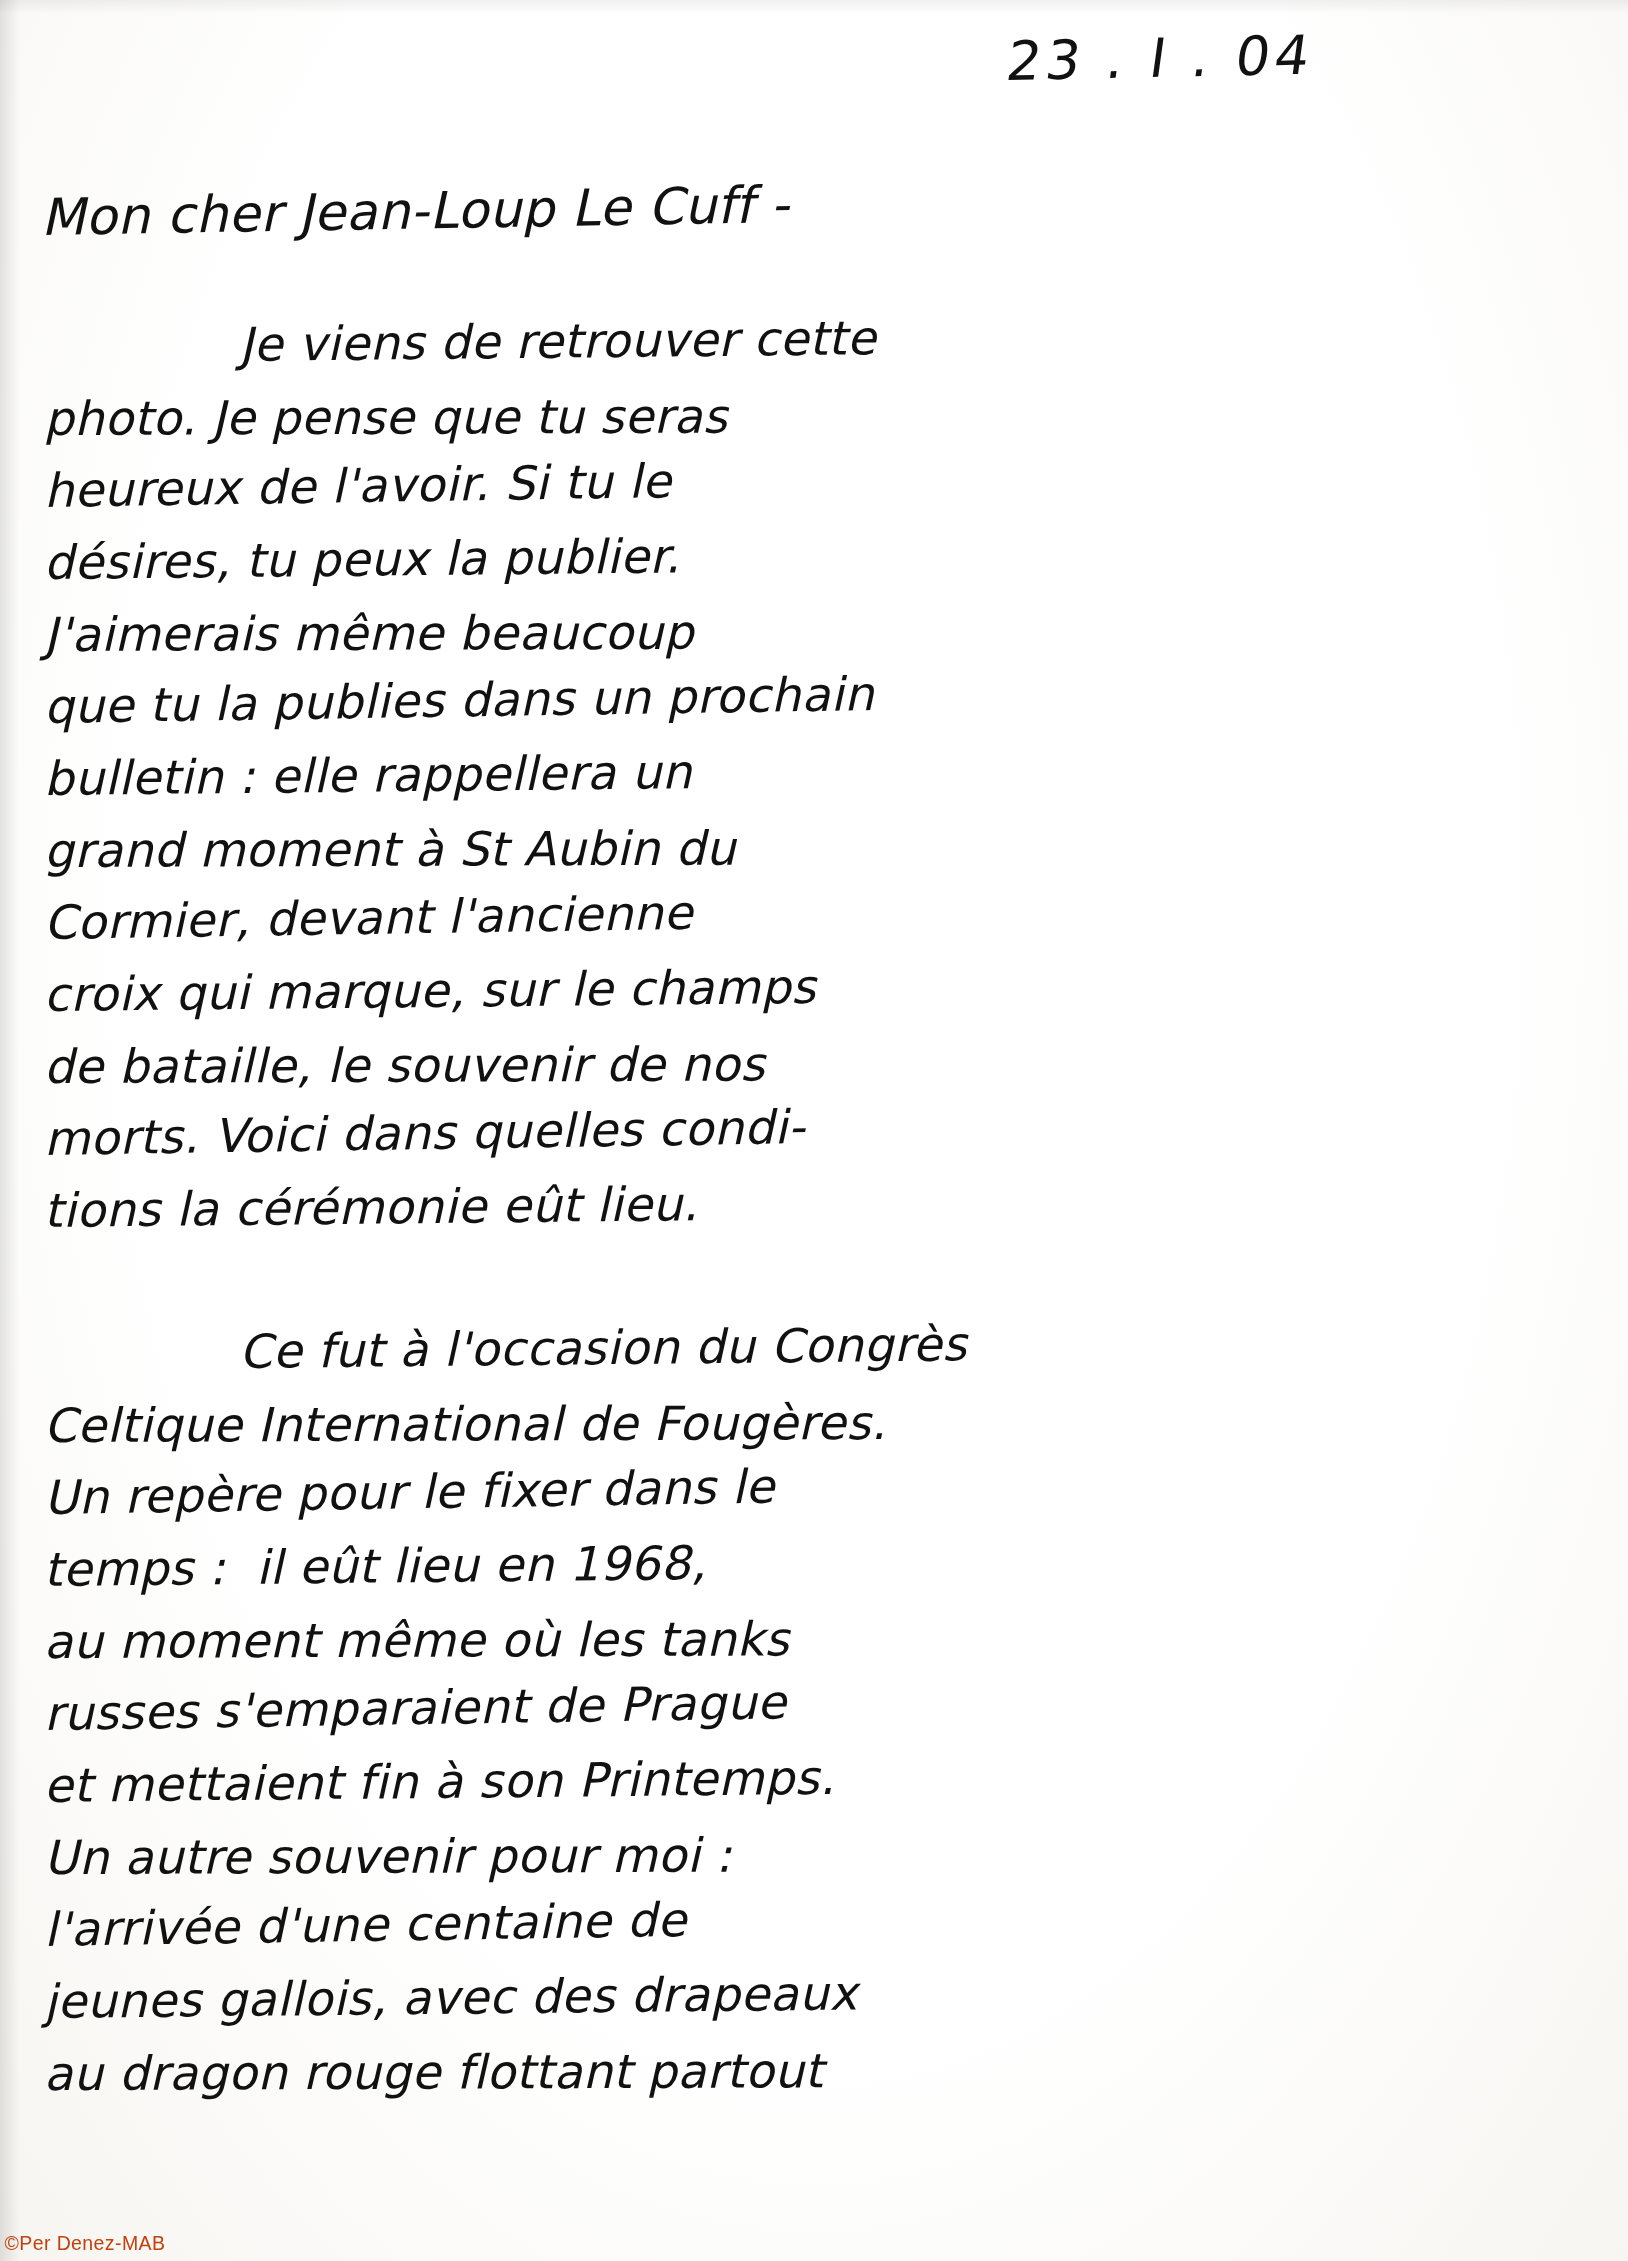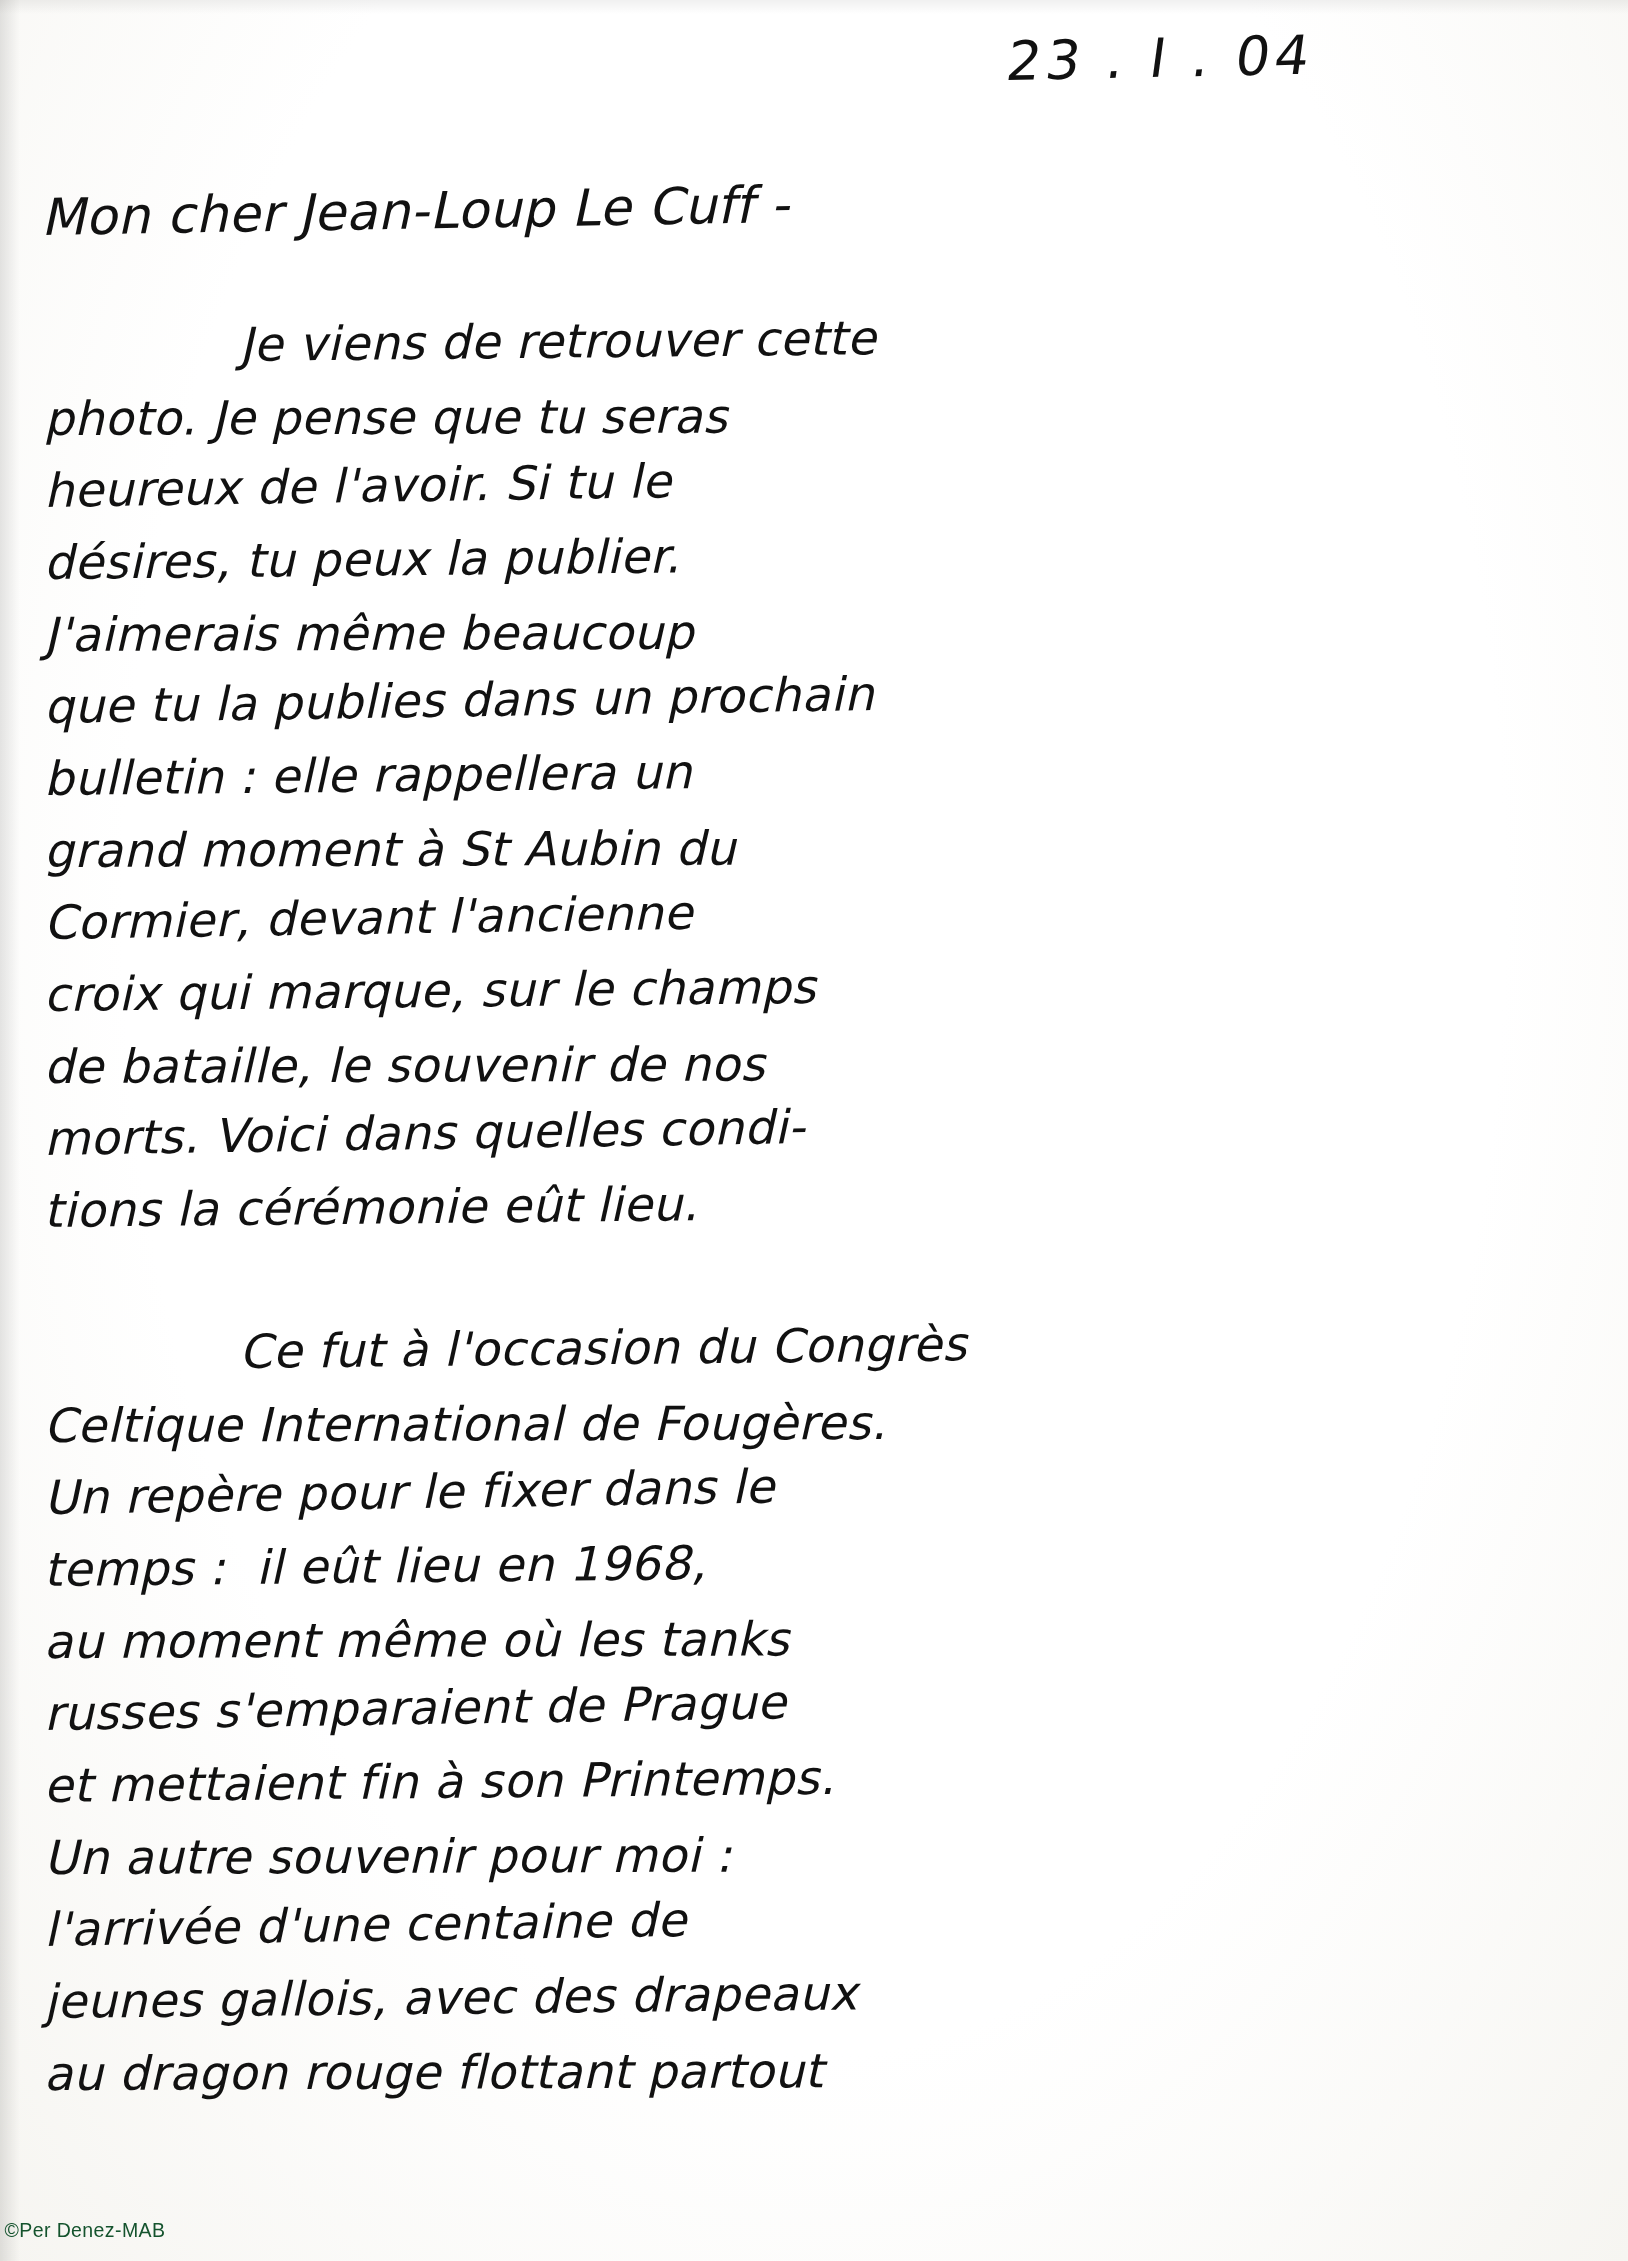--- a/index.html
+++ b/index.html
@@ -71,24 +71,24 @@
   }
   .para .line.indent {
     padding-left: 195px;
   }
   #para1 { top: 323px; }
   #para2 { top: 1330px; }
 
   .credit {
     position: absolute;
     left: 4.5px;
-    bottom: 19px;
+    bottom: 6px;
     font-family: "Liberation Sans", sans-serif;
     font-size: 19.5px;
-    color: #14532d;
+    color: #c2410c;
     letter-spacing: 0.4px;
   }
   .edge-shadow {
     position: absolute;
     left: 0; top: 0; bottom: 0;
     width: 19.5px;
     background: linear-gradient(to right, rgba(0,0,0,0.10), rgba(0,0,0,0));
     pointer-events: none;
   }
   .top-shadow {

